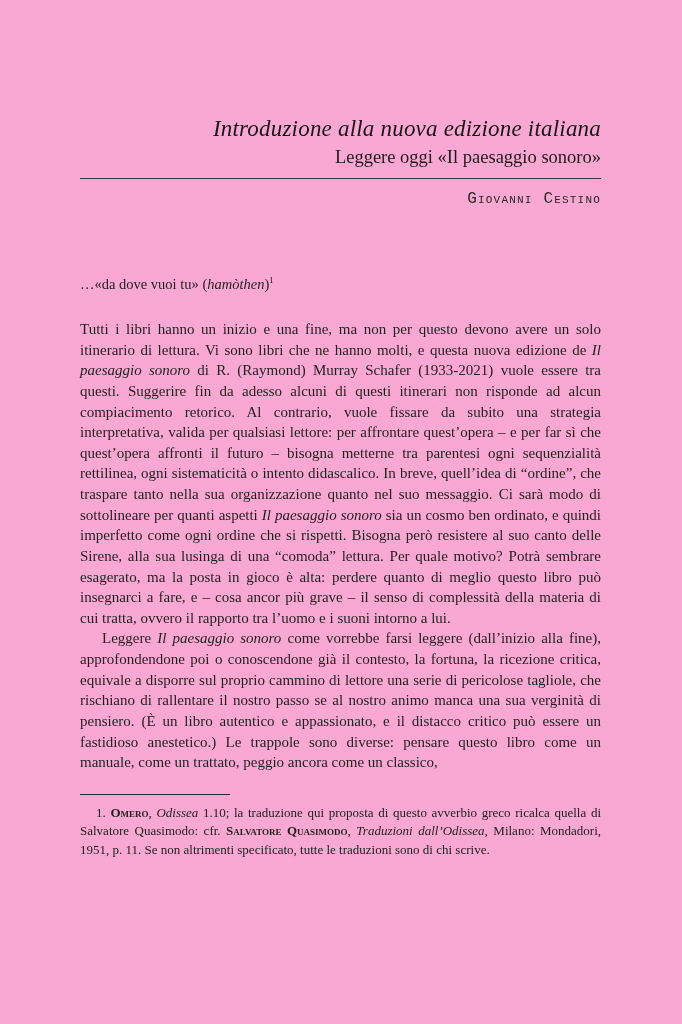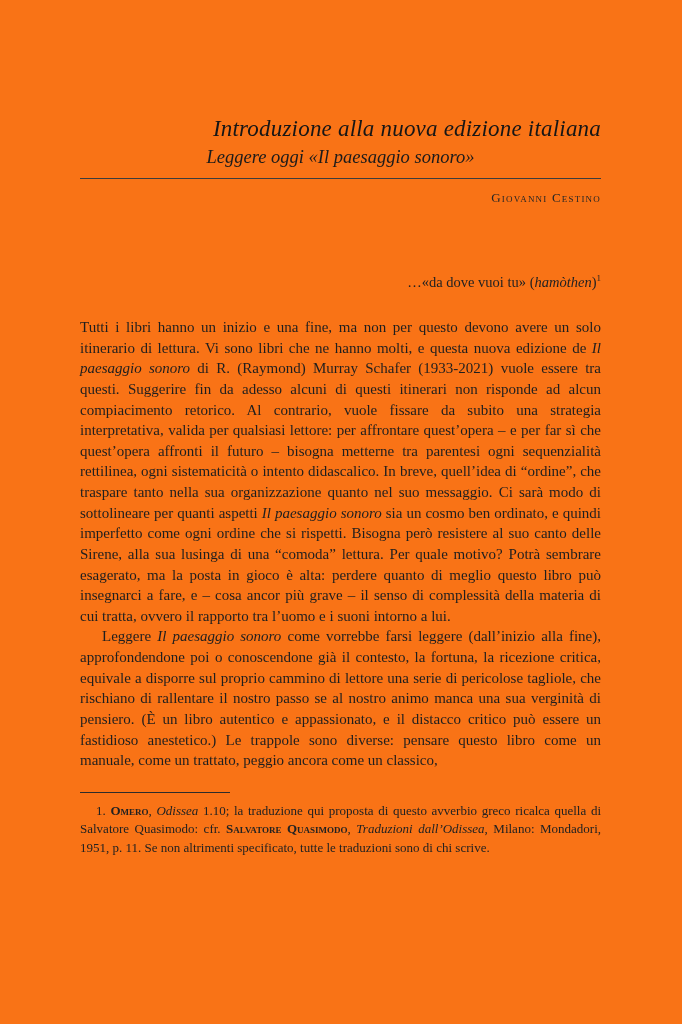--- a/index.html
+++ b/index.html
@@ -5,60 +5,59 @@
   html, body {
     margin: 0;
     padding: 0;
     background: #e9e9e9;
   }
   .page {
     position: relative;
     width: 682px;
     height: 1024px;
     margin: 0 auto;
-    background: #f97316;
+    background: #f9a8d4;
     color: #1e1e1e;
     font-family: "Liberation Serif", "DejaVu Serif", serif;
     overflow: hidden;
     box-sizing: border-box;
     padding: 116px 81px 0 80px;
   }
   header.heading { text-align: right; }
   .chapter-title {
     margin: 0;
     font-size: 23px;
     font-style: italic;
     font-weight: 500;
     letter-spacing: 0.2px;
     color: #161616;
   }
   .chapter-subtitle {
     margin: 5px 0 0 0;
     font-size: 18.5px;
-    font-style: italic;
     font-weight: 500;
     color: #1b1b1b;
-    text-align: center;
   }
   .heading-rule {
     margin-top: 10px;
     border: none;
     border-top: 1.5px solid #3c3c3c;
     width: 100%;
   }
   .author {
     margin-top: 11px;
     font-variant: small-caps;
-    font-size: 13px;
+    font-size: 16px;
     letter-spacing: 1.2px;
     color: #262626;
+    font-family: Liberation Mono, monospace;
   }
   .epigraph {
     margin-top: 68px;
-    text-align: right;
+    text-align: left;
     font-size: 14.5px;
     color: #222;
   }
   .body-text {
     margin-top: 26px;
   }
   .body-text p {
     margin: 0;
     font-size: 15px;
     line-height: 1.375;

